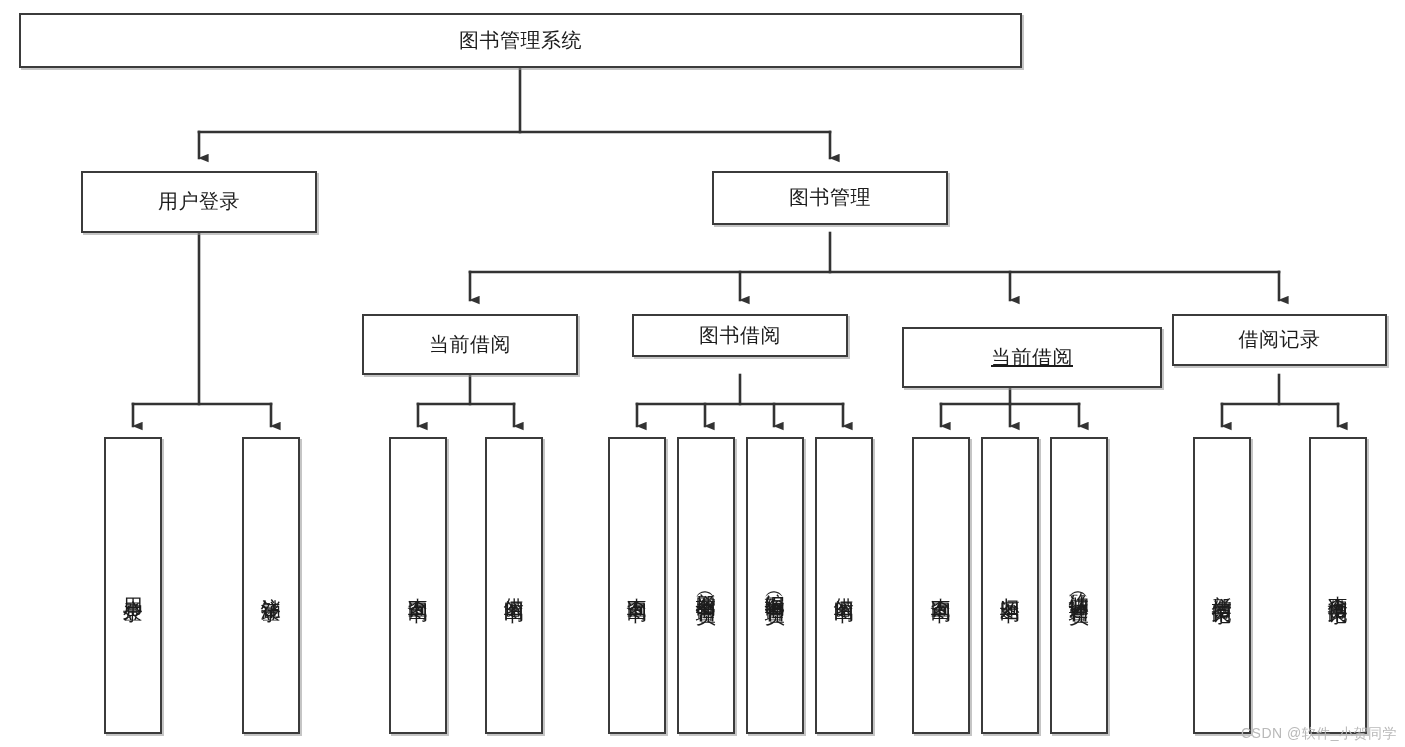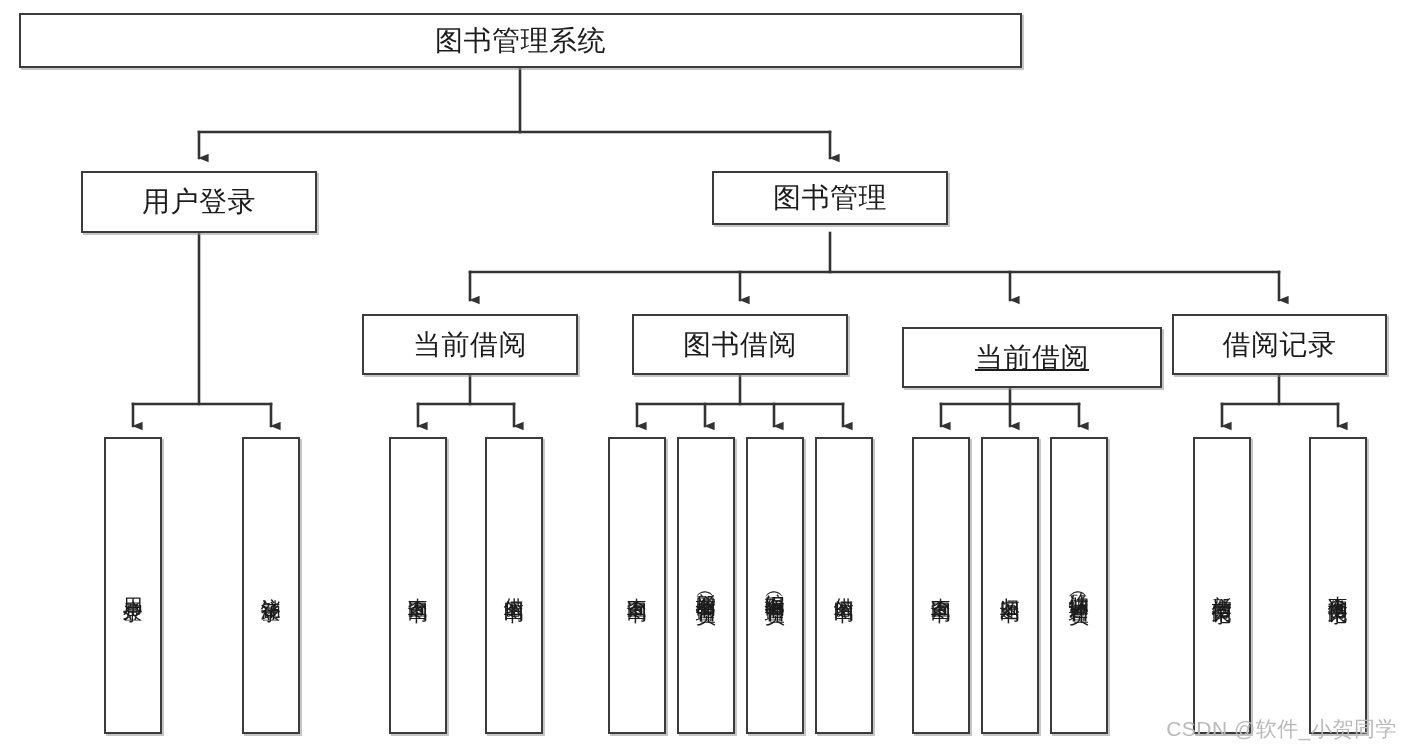--- a/index.html
+++ b/index.html
@@ -32,21 +32,21 @@
     box-sizing: border-box;
     background: #ffffff;
     border: 2.4px solid #3b3b3b;
     box-shadow: 2px 2px 0 0 rgba(150,150,150,0.55);
     display: flex;
     align-items: center;
     justify-content: center;
     text-align: center;
   }
   .node .label {
-    font-size: 28px;
+    font-size: 20px;
     line-height: 1.18;
     letter-spacing: 0.5px;
     color: #1c1c1c;
     white-space: nowrap;
   }
   
   .node.h .label {
     writing-mode: horizontal-tb;
   }
   
@@ -61,21 +61,21 @@
     font-size: 20px;
     line-height: 1.22;
     letter-spacing: 2px;
     white-space: normal;
     max-height: 100%;
   }
   #watermark {
     position: absolute;
     right: 8px;
     bottom: 4px;
-    font-size: 21px;
+    font-size: 14px;
     color: #b9b9b9;
     letter-spacing: 0.5px;
     white-space: nowrap;
     user-select: none;
   }
 </style>
 </head>
 <body>
 
 <div id="canvas">
@@ -139,29 +139,29 @@
   </div>
 
   <div class="node h" style="left:712px; top:171px; width:236px; height:54px;">
     <span class="label">图书管理</span>
   </div>
 
   <div class="node h" style="left:362px; top:314px; width:216px; height:61px;">
     <span class="label">当前借阅</span>
   </div>
 
-  <div class="node h" style="left:632px; top:314px; width:216px; height:61px;">
+  <div class="node h" style="left:632px; top:314px; width:216px; height:43px;">
     <span class="label">图书借阅</span>
   </div>
 
   <div class="node h" style="left:902px; top:327px; width:260px; height:61px;text-decoration:underline;">
     <span class="label">当前借阅</span>
   </div>
 
-  <div class="node h" style="left:1172px; top:314px; width:215px; height:61px;">
+  <div class="node h" style="left:1172px; top:314px; width:215px; height:52px;">
     <span class="label">借阅记录</span>
   </div>
 
   <div class="node v" style="left:104px; top:437px; width:58px; height:297px;">
     <span class="label">用户登录</span>
   </div>
 
   <div class="node v" style="left:242px; top:437px; width:58px; height:297px;">
     <span class="label">注销登录</span>
   </div>

